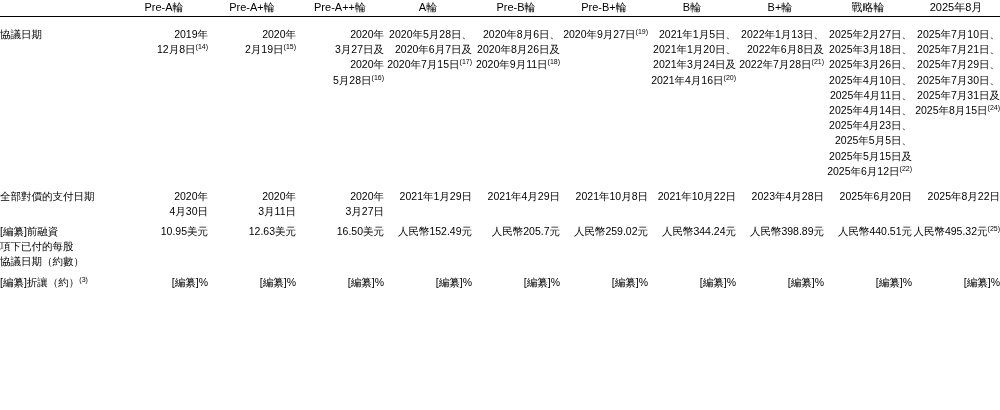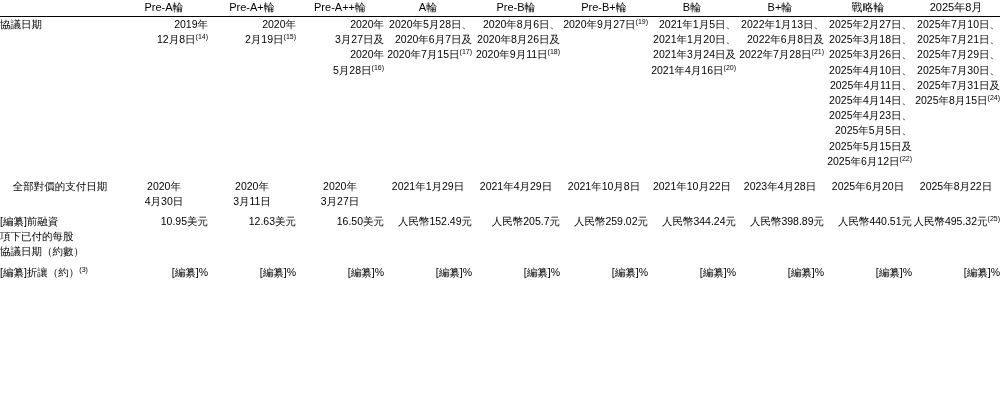--- a/index.html
+++ b/index.html
@@ -60,22 +60,22 @@
   }
   td.cell {
     text-align: right;
   }
   .cline { display: block; white-space: nowrap; }
   sup {
     font-size: 7px;
     vertical-align: super;
     line-height: 0;
   }
-  tr.r-dates td { }
-  tr.r-paydate td { padding-top: 10px; text-align: center; }
+  tr.r-dates td { padding-top: 10px; }
+  tr.r-paydate td { padding-top: 10px; }
   tr.r-cost td { padding-top: 4px; }
   tr.r-disc td { padding-top: 6px; }
 </style>
 </head>
 <body>
 
 <div class="sheet">
   <table class="fin">
     <colgroup>
       <col class="lbl">

